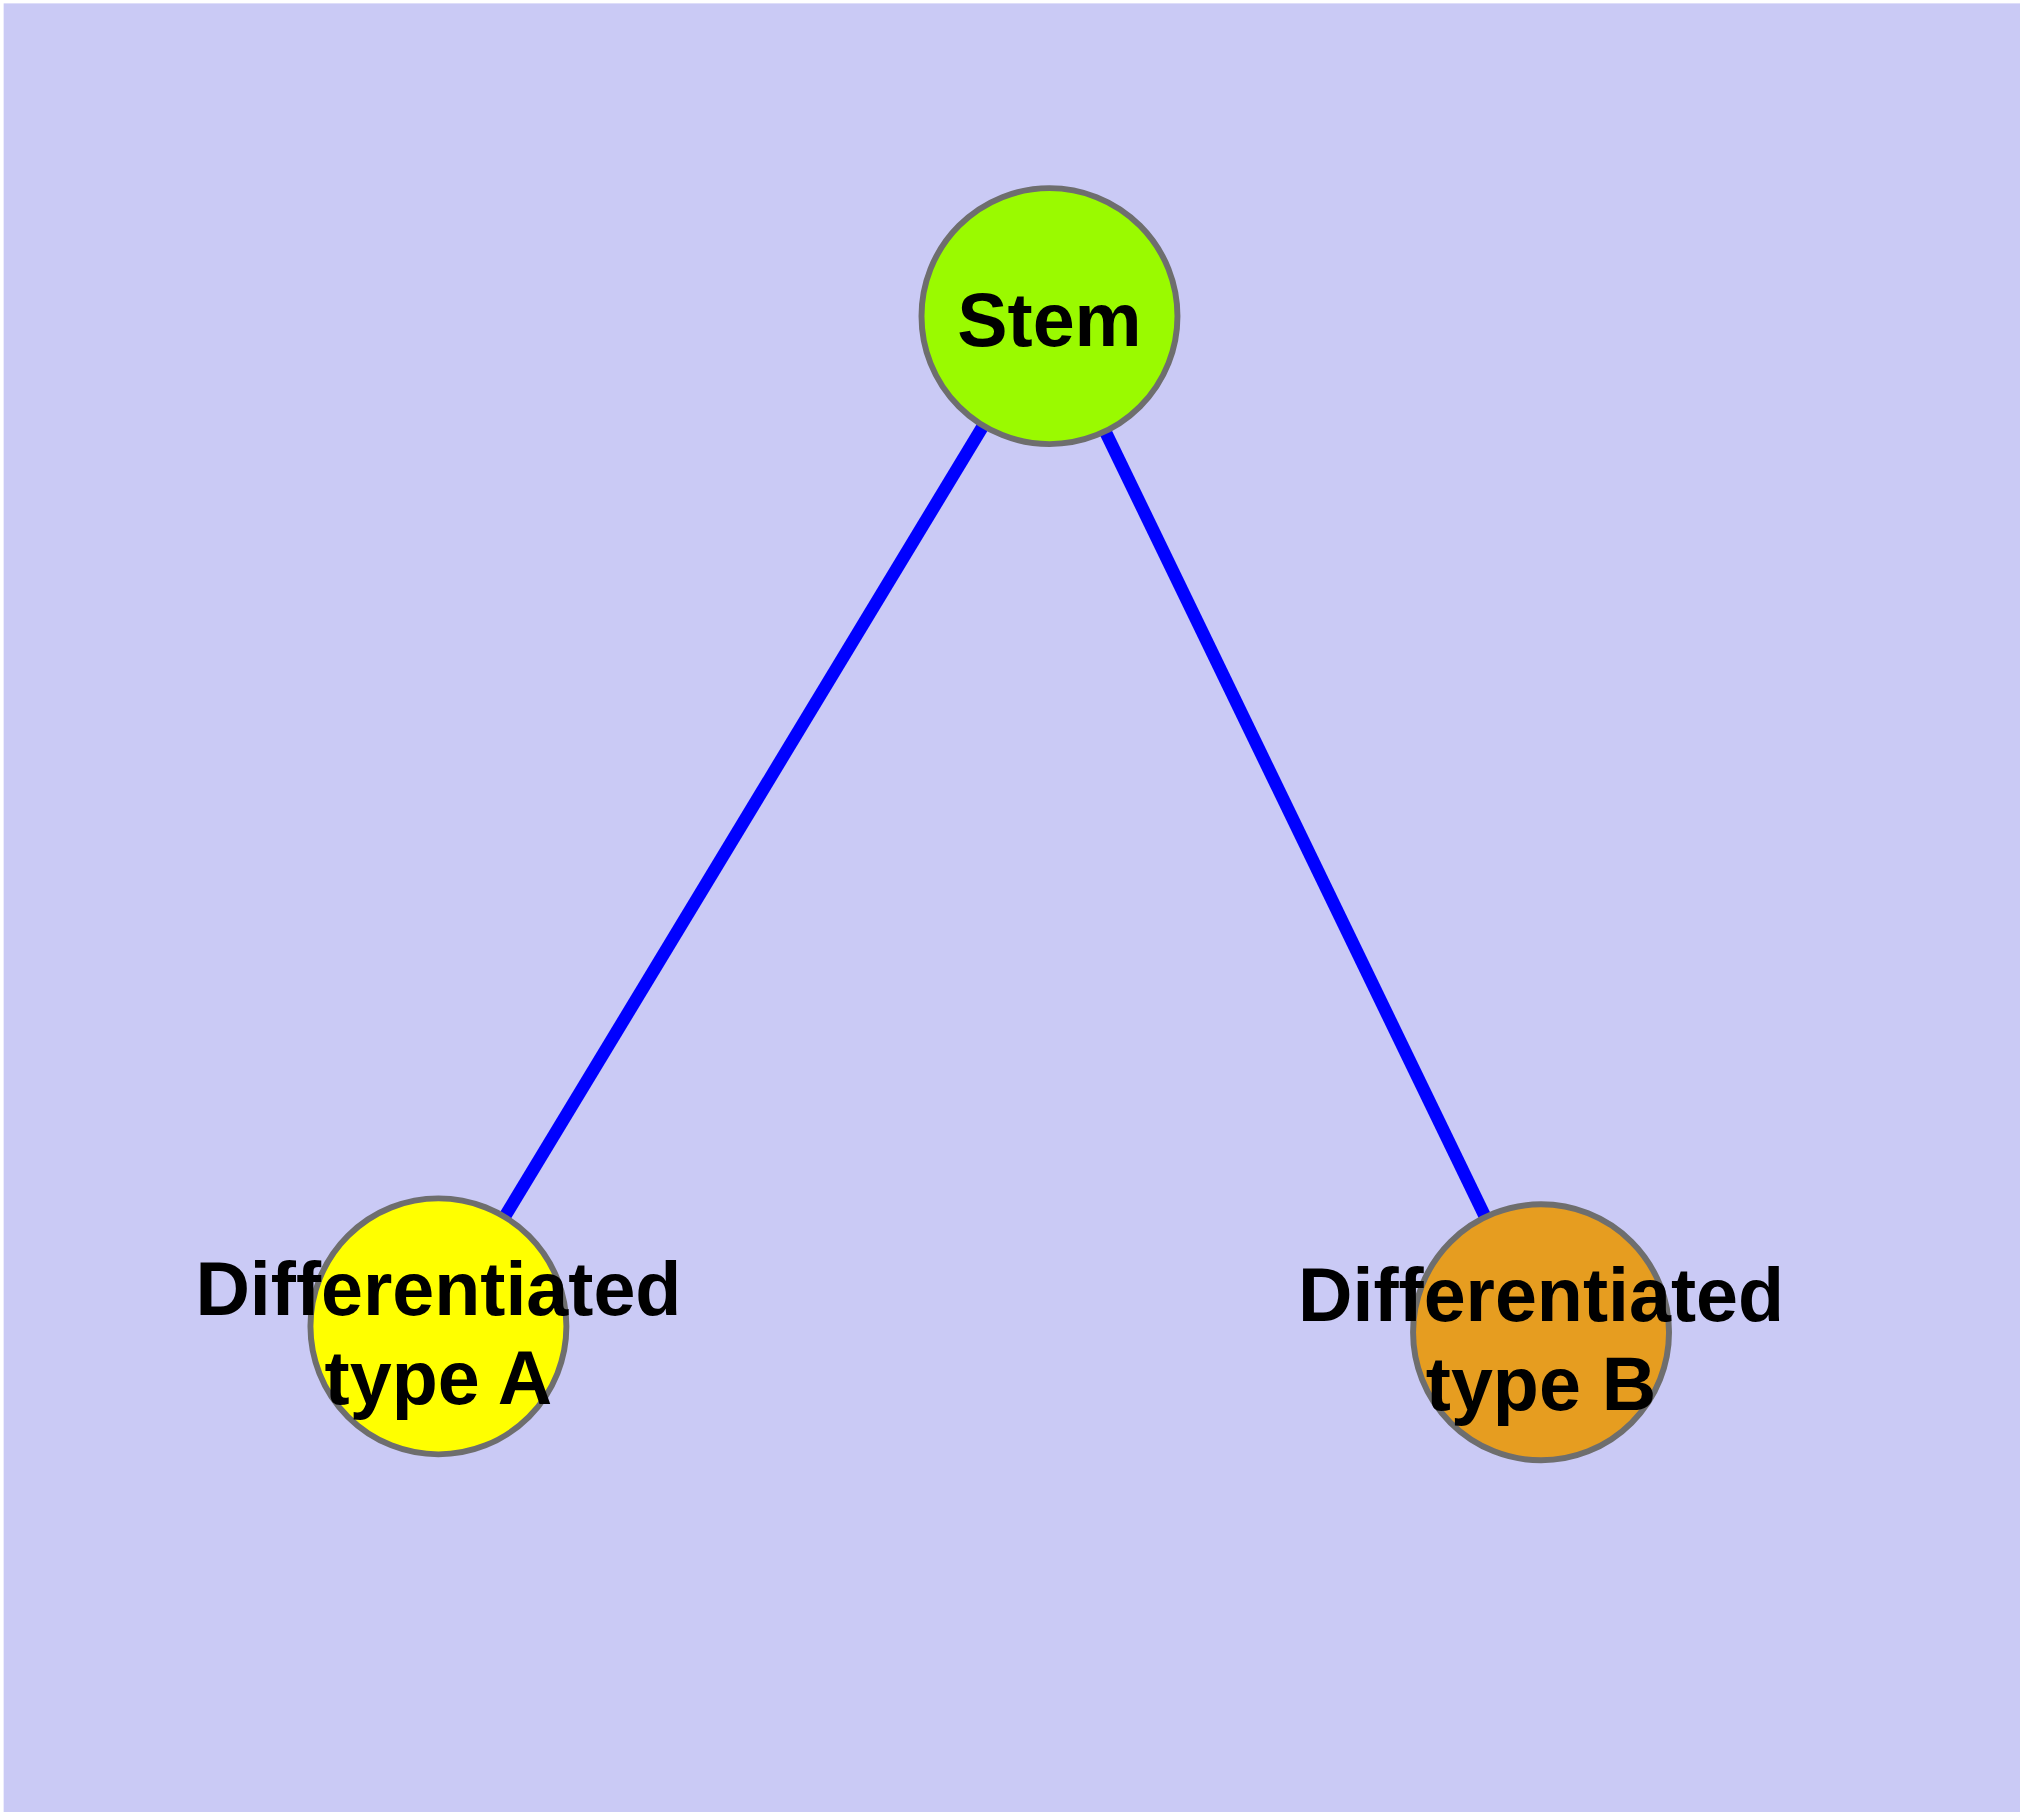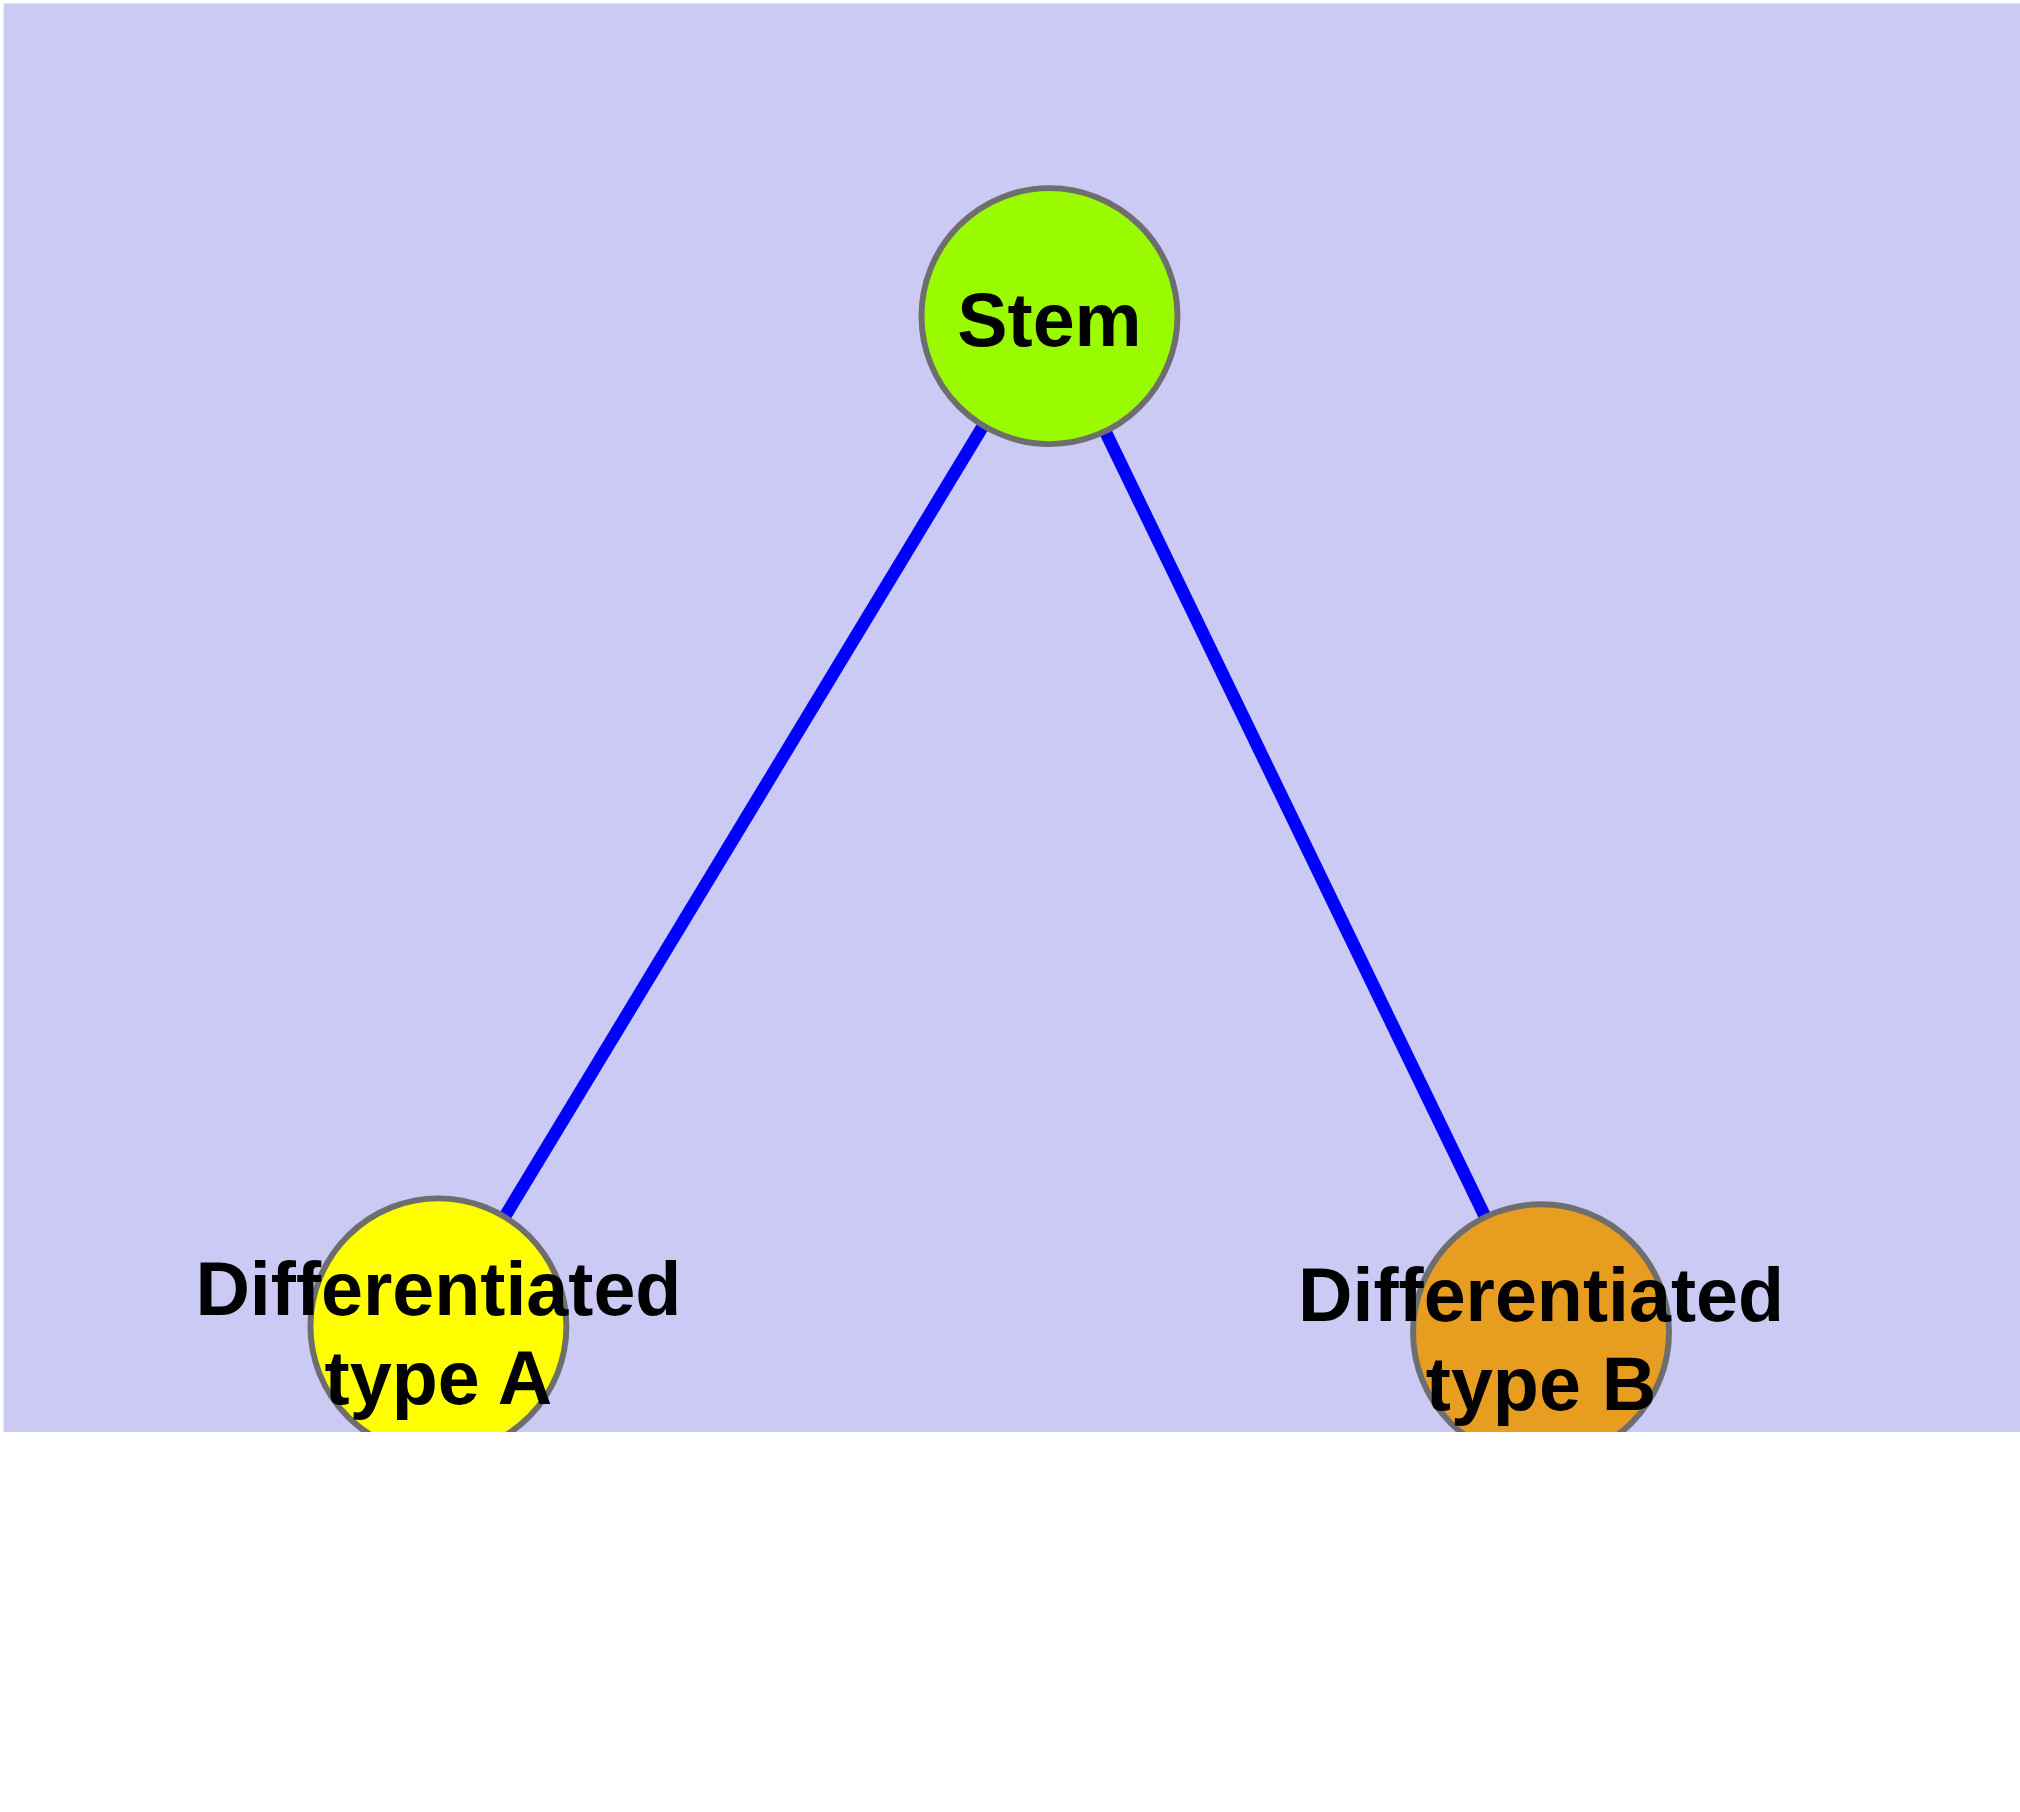--- a/index.html
+++ b/index.html
@@ -2,21 +2,21 @@
 <html style="font-size:13.6px"><head>
 <meta charset="utf-8">
 <style>
   html, body {
     margin: 0;
     padding: 0;
     background: #FFFFFF;
   }
   .figure-wrap {
     width: 2021px;
-    height: 1432px;
+    height: 1812px;
     position: relative;
     background: #FFFFFF;
   }
   svg.diagram {
     display: block;
     width: 2021px;
     height: 1812px;
   }
   svg.diagram text {
     font-family: "Liberation Sans", sans-serif;

